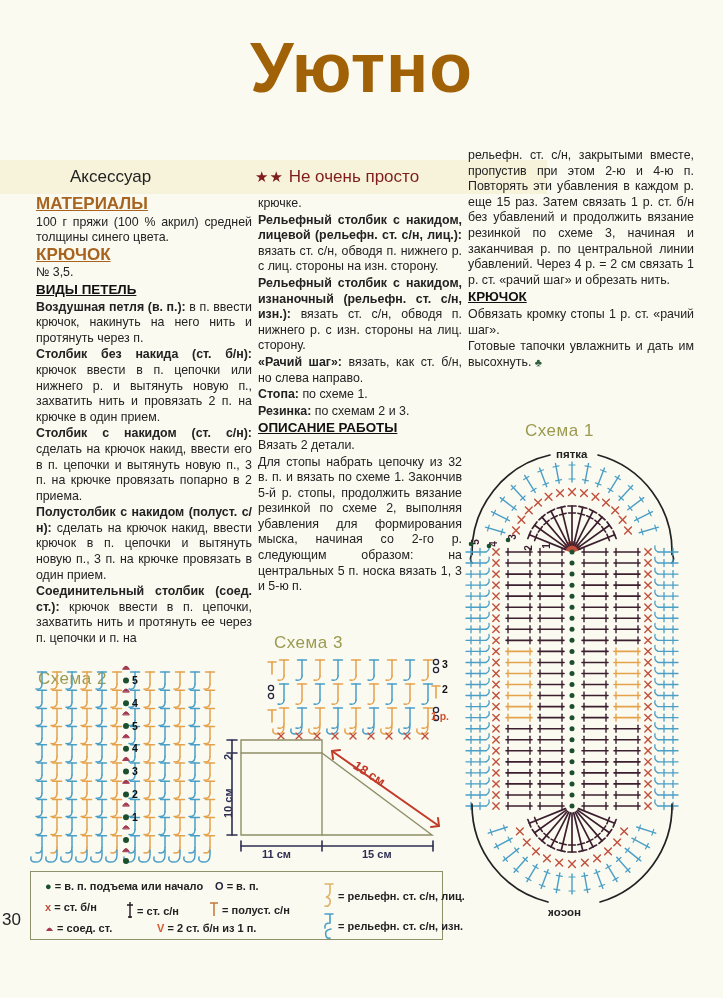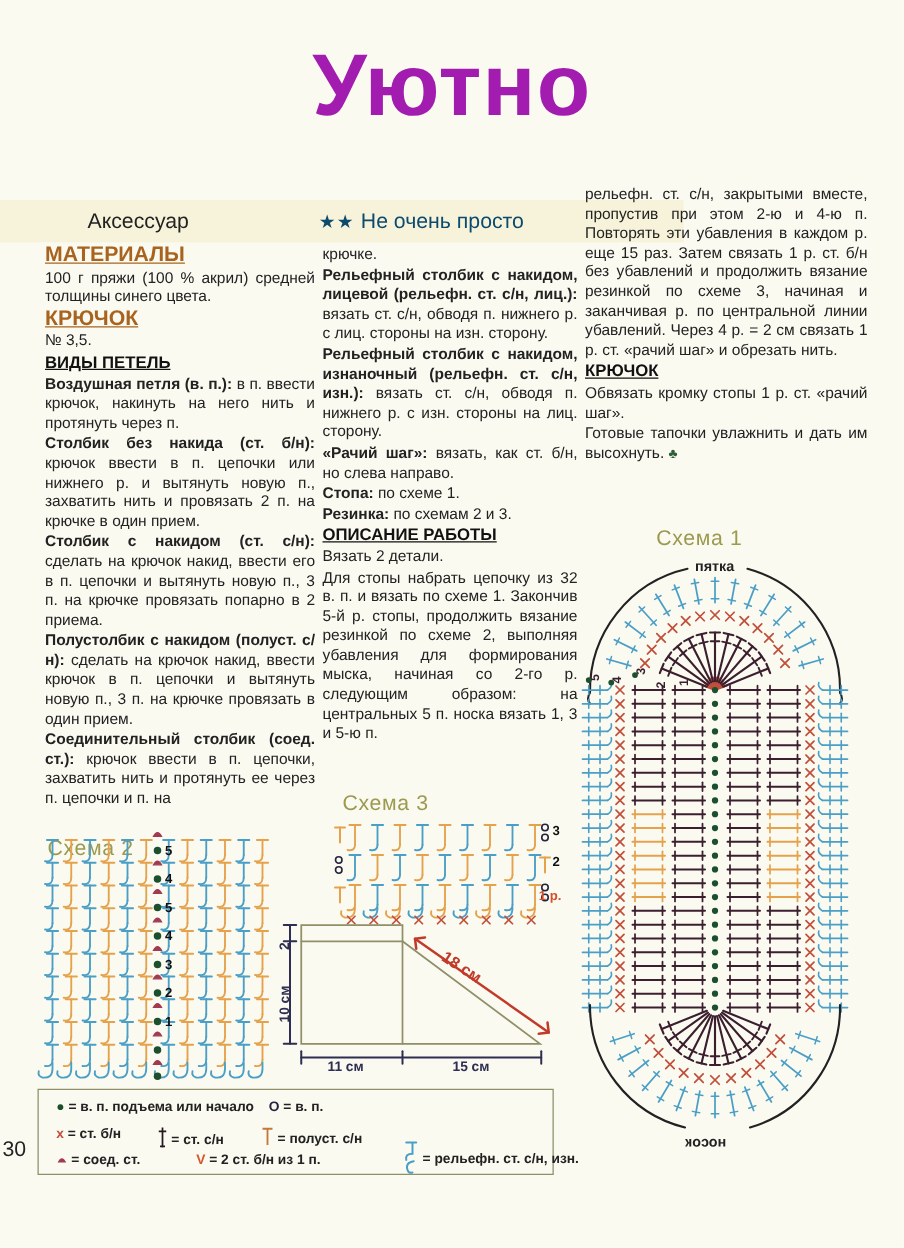--- a/index.html
+++ b/index.html
@@ -1,22 +1,22 @@
 <!DOCTYPE html>
 <html><head>
 <meta charset="utf-8">
 <style>
   html,body{margin:0;padding:0;}
   .page{position:relative;width:723px;height:998px;background:#fbfaf1;overflow:hidden;
         font-family:"Liberation Sans","DejaVu Sans",sans-serif;color:#1a1a1a;}
   .title{position:absolute;left:0;top:28px;width:100%;text-align:center;
-         font-size:70px;font-weight:bold;letter-spacing:1px;color:#a21caf;}
+         font-size:70px;font-weight:bold;letter-spacing:1px;color:#a16207;}
   .band{position:absolute;left:0;top:160px;width:547px;height:34px;background:#f7f3da;}
   .band .cat{position:absolute;left:70px;top:7px;font-size:17px;color:#222;}
-  .band .diff{position:absolute;left:255px;top:7px;font-size:17px;color:#0c4a6e;}
+  .band .diff{position:absolute;left:255px;top:7px;font-size:17px;color:#7f1d1d;}
   .band .stars{font-size:15px;letter-spacing:1px;}
   .col{position:absolute;font-size:12.4px;line-height:15.6px;text-align:justify;color:#222;}
   .col p{margin:0 0 1px 0;}
   .h-or{font-weight:bold;text-decoration:underline;color:#a8641e;font-size:17px;}
   .h-bku{font-weight:bold;text-decoration:underline;font-size:13.4px;color:#111;}
   .lead{font-weight:bold;}
   .schemetitle{position:absolute;font-size:17px;color:#9b9a4f;letter-spacing:.5px;}
   .figlabel{position:absolute;font-size:11.5px;font-weight:bold;color:#222;}
   .dimlabel{position:absolute;font-size:11px;font-weight:bold;color:#2e2e52;}
   .rot90{transform:rotate(-90deg);transform-origin:left top;}
@@ -1478,20 +1478,25 @@
         </svg>
       <span>= полуст. с/н</span></span>
     <span class="li" style="left:14px;top:50px;">
       <svg width="9" height="7" viewBox="0 0 9 7" style="position:static;">
           <path d="M1,6 q3.5,-7 7,0 z" fill="#a23a52"></path>
         </svg>
       <span>= соед. ст.</span></span>
     <span class="li" style="left:126px;top:50px;">
       <span class="sym" style="color:#d2592e;">V</span>
       <span>= 2 ст. б/н из 1 п.</span></span>
+    <span class="li" style="left:292px;top:10px;">
+      <svg width="12" height="26" viewBox="0 0 12 26" style="position:static;vertical-align:-8px;">
+          <path d="M2,2 h8 M7,2 v8 q0,4 -4,5 q5,1 4,6 q-1,4 -5,3" stroke="#e0b469" stroke-width="1.6" fill="none" stroke-linecap="round"></path>
+        </svg>
+      <span>= рельефн. ст. с/н, лиц.</span></span>
     <span class="li" style="left:292px;top:40px;">
       <svg width="12" height="26" viewBox="0 0 12 26" style="position:static;vertical-align:-8px;">
           <path d="M2,2 h8 M7,2 v9 q-6,0 -5,5 M8,17 q-7,1 -5,7 q1,3 4,2" stroke="#4b9fc6" stroke-width="1.6" fill="none" stroke-linecap="round"></path>
         </svg>
       <span>= рельефн. ст. с/н, изн.</span></span>
   </div>
 
   <span class="pageno">30</span>
 </div>
 

